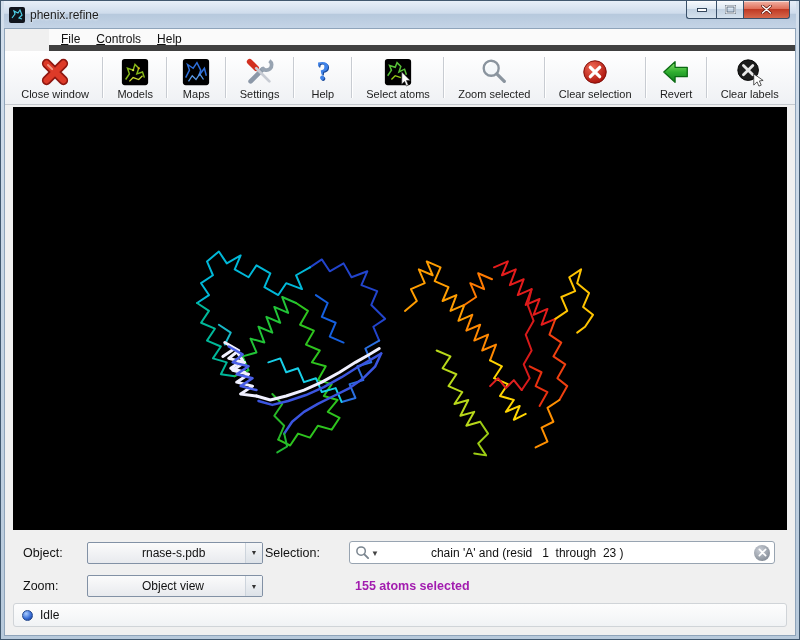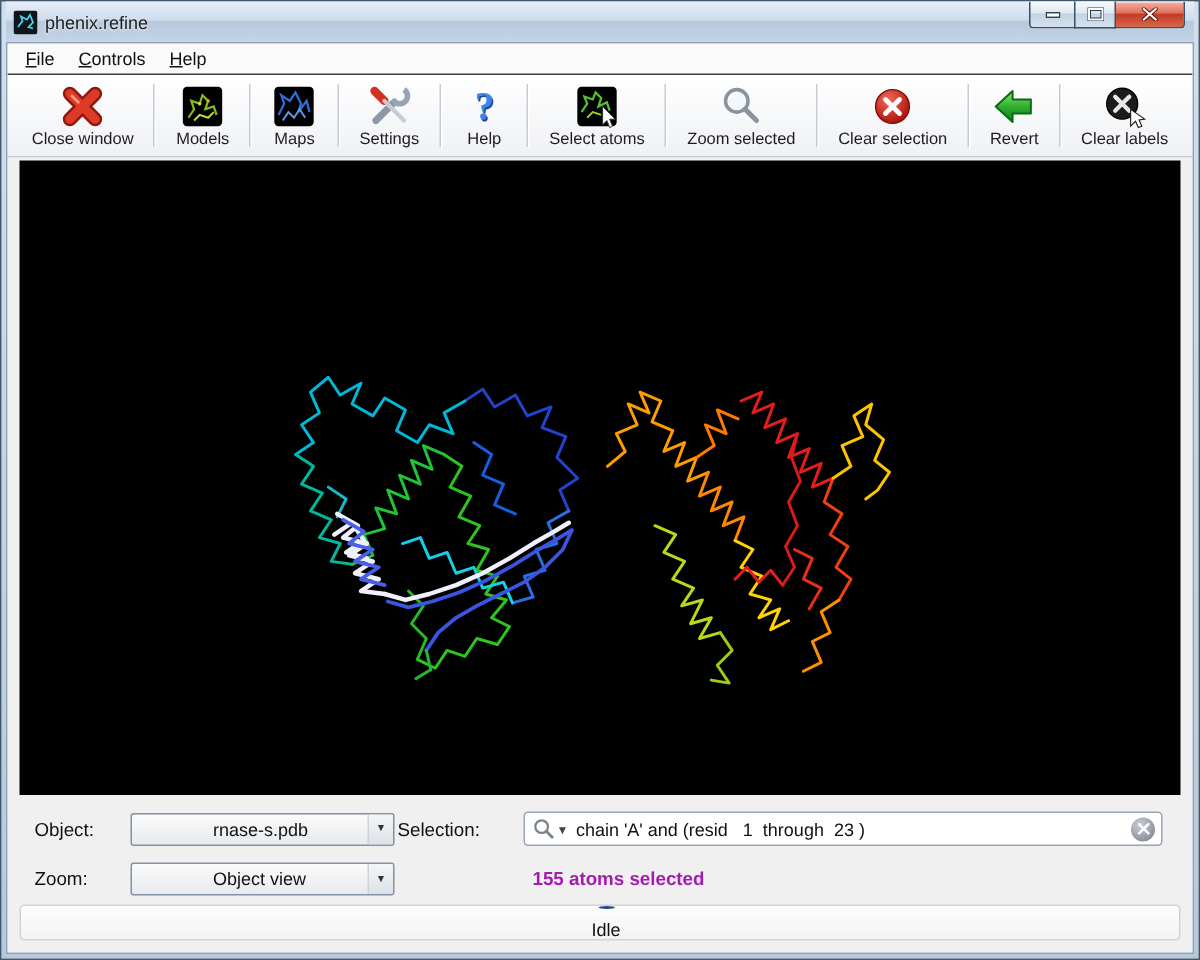--- a/index.html
+++ b/index.html
@@ -24,22 +24,22 @@
   .win-min { width:30px; border-radius:0 0 0 3px; border-right:none;
     background:linear-gradient(#f7fafd,#dde8f2 45%,#c3d2e2 50%,#d5e2ee); }
   .win-max { width:28px;
     background:linear-gradient(#f7fafd,#dde8f2 45%,#c3d2e2 50%,#d5e2ee); }
   .win-close { width:46px; border-radius:0 0 3px 0; border-left:none;
     background:linear-gradient(#f2b3a6,#e0705a 45%,#c03a24 50%,#d6684c); }
   
   .client { flex:1; display:flex; flex-direction:column; background:#f0f0f0;
     border:1px solid #8fa4ba; overflow:hidden; }
   
-  .menubar { height:22px; background:#fafafa; border-bottom:1px solid #404040;
-    display:flex; align-items:stretch; padding-left:4px; }
+  .menubar { height:22px; background:#fafafa; border-bottom:6px solid #404040;
+    display:flex; align-items:stretch; padding-left:4px;margin-left:44px; }
   .menu-item { font-size:12px; color:#111; padding:3px 8px 0; }
   
   .toolbar { height:58px; display:flex; align-items:stretch; padding:1px 4px;
     background:linear-gradient(#ffffff,#eff1f4); border-bottom:1px solid #c6cacf; }
   .tb-btn { flex:1 0 auto; display:flex; flex-direction:column; align-items:center;
     justify-content:flex-start; padding:3px 6px 2px; border-radius:2px; }
   .tb-ico { height:33px; display:flex; align-items:center; justify-content:center; }
   .tb-label { font-size:11px; color:#1d1d1d; white-space:nowrap; }
   .tb-sep { width:2px; margin:5px 1px; border-left:1px solid #c8ccd2; border-right:1px solid #ffffff; }
   
@@ -52,29 +52,29 @@
   .ctl-label { font-size:12.5px; font-weight:normal; color:#111; }
   .combo { width:176px; height:22px; border:1px solid #8291a5; border-radius:2px;
     background:linear-gradient(#fbfbfb,#e8eaee); display:flex; align-items:center; overflow:hidden;padding-left:48px; }
   .combo-text { flex:1; font-size:12px; padding-left:6px; color:#111; white-space:nowrap; }
   .combo-arrow { width:17px; align-self:stretch; border-left:1px solid #cdd4dc;
     background:linear-gradient(#f4f6f8,#dde2e8); display:flex; align-items:center; justify-content:center;
     font-size:7px; color:#333; }
   .search-field { height:23px; background:#fff; border:1px solid #98a4b1; border-radius:3px;
     display:flex; align-items:center; padding:0 4px 0 5px; margin-right:2px; }
   .search-drop { font-size:8px; color:#444; margin:2px 5px 0 1px; }
-  .sel-text { flex:1; font-size:12px; color:#111; white-space:pre; overflow:hidden; }
+  .sel-text { flex:1; font-size:12px; color:#111; white-space:pre; overflow:hidden;margin-left:47px; }
   .clear-btn { width:16px; height:16px; border-radius:50%; flex:0 0 auto;
     background:radial-gradient(circle at 38% 32%, #c9ced6, #8d949e 70%, #767d87);
     display:flex; align-items:center; justify-content:center; }
   .atoms-text { grid-column:4; font-size:12.5px; font-weight:bold; color:#a21caf; padding-left:6px; }
   
   .statusbar-wrap { background:#f0f0f0; padding:4px 8px 8px; }
   .statusbar { height:24px; background:linear-gradient(#fdfdfd,#f1f3f5); border:1px solid #d0d4d8;
-    border-radius:3px; display:flex; align-items:center; gap:7px; padding-left:8px;flex-direction:column; }
+    border-radius:3px; display:flex; align-items:center; gap:7px; padding-left:8px; }
   .status-dot { width:11px; height:11px; border-radius:50%; border:1px solid #24498e;
     background:radial-gradient(circle at 35% 30%, #a8ccff, #3a6fd8 55%, #0f2f7a); }
   .status-text { font-size:12px; color:#111; }
   u { text-decoration:underline; }
 </style>
 </head>
 <body>
 
 <div class="window">
 

